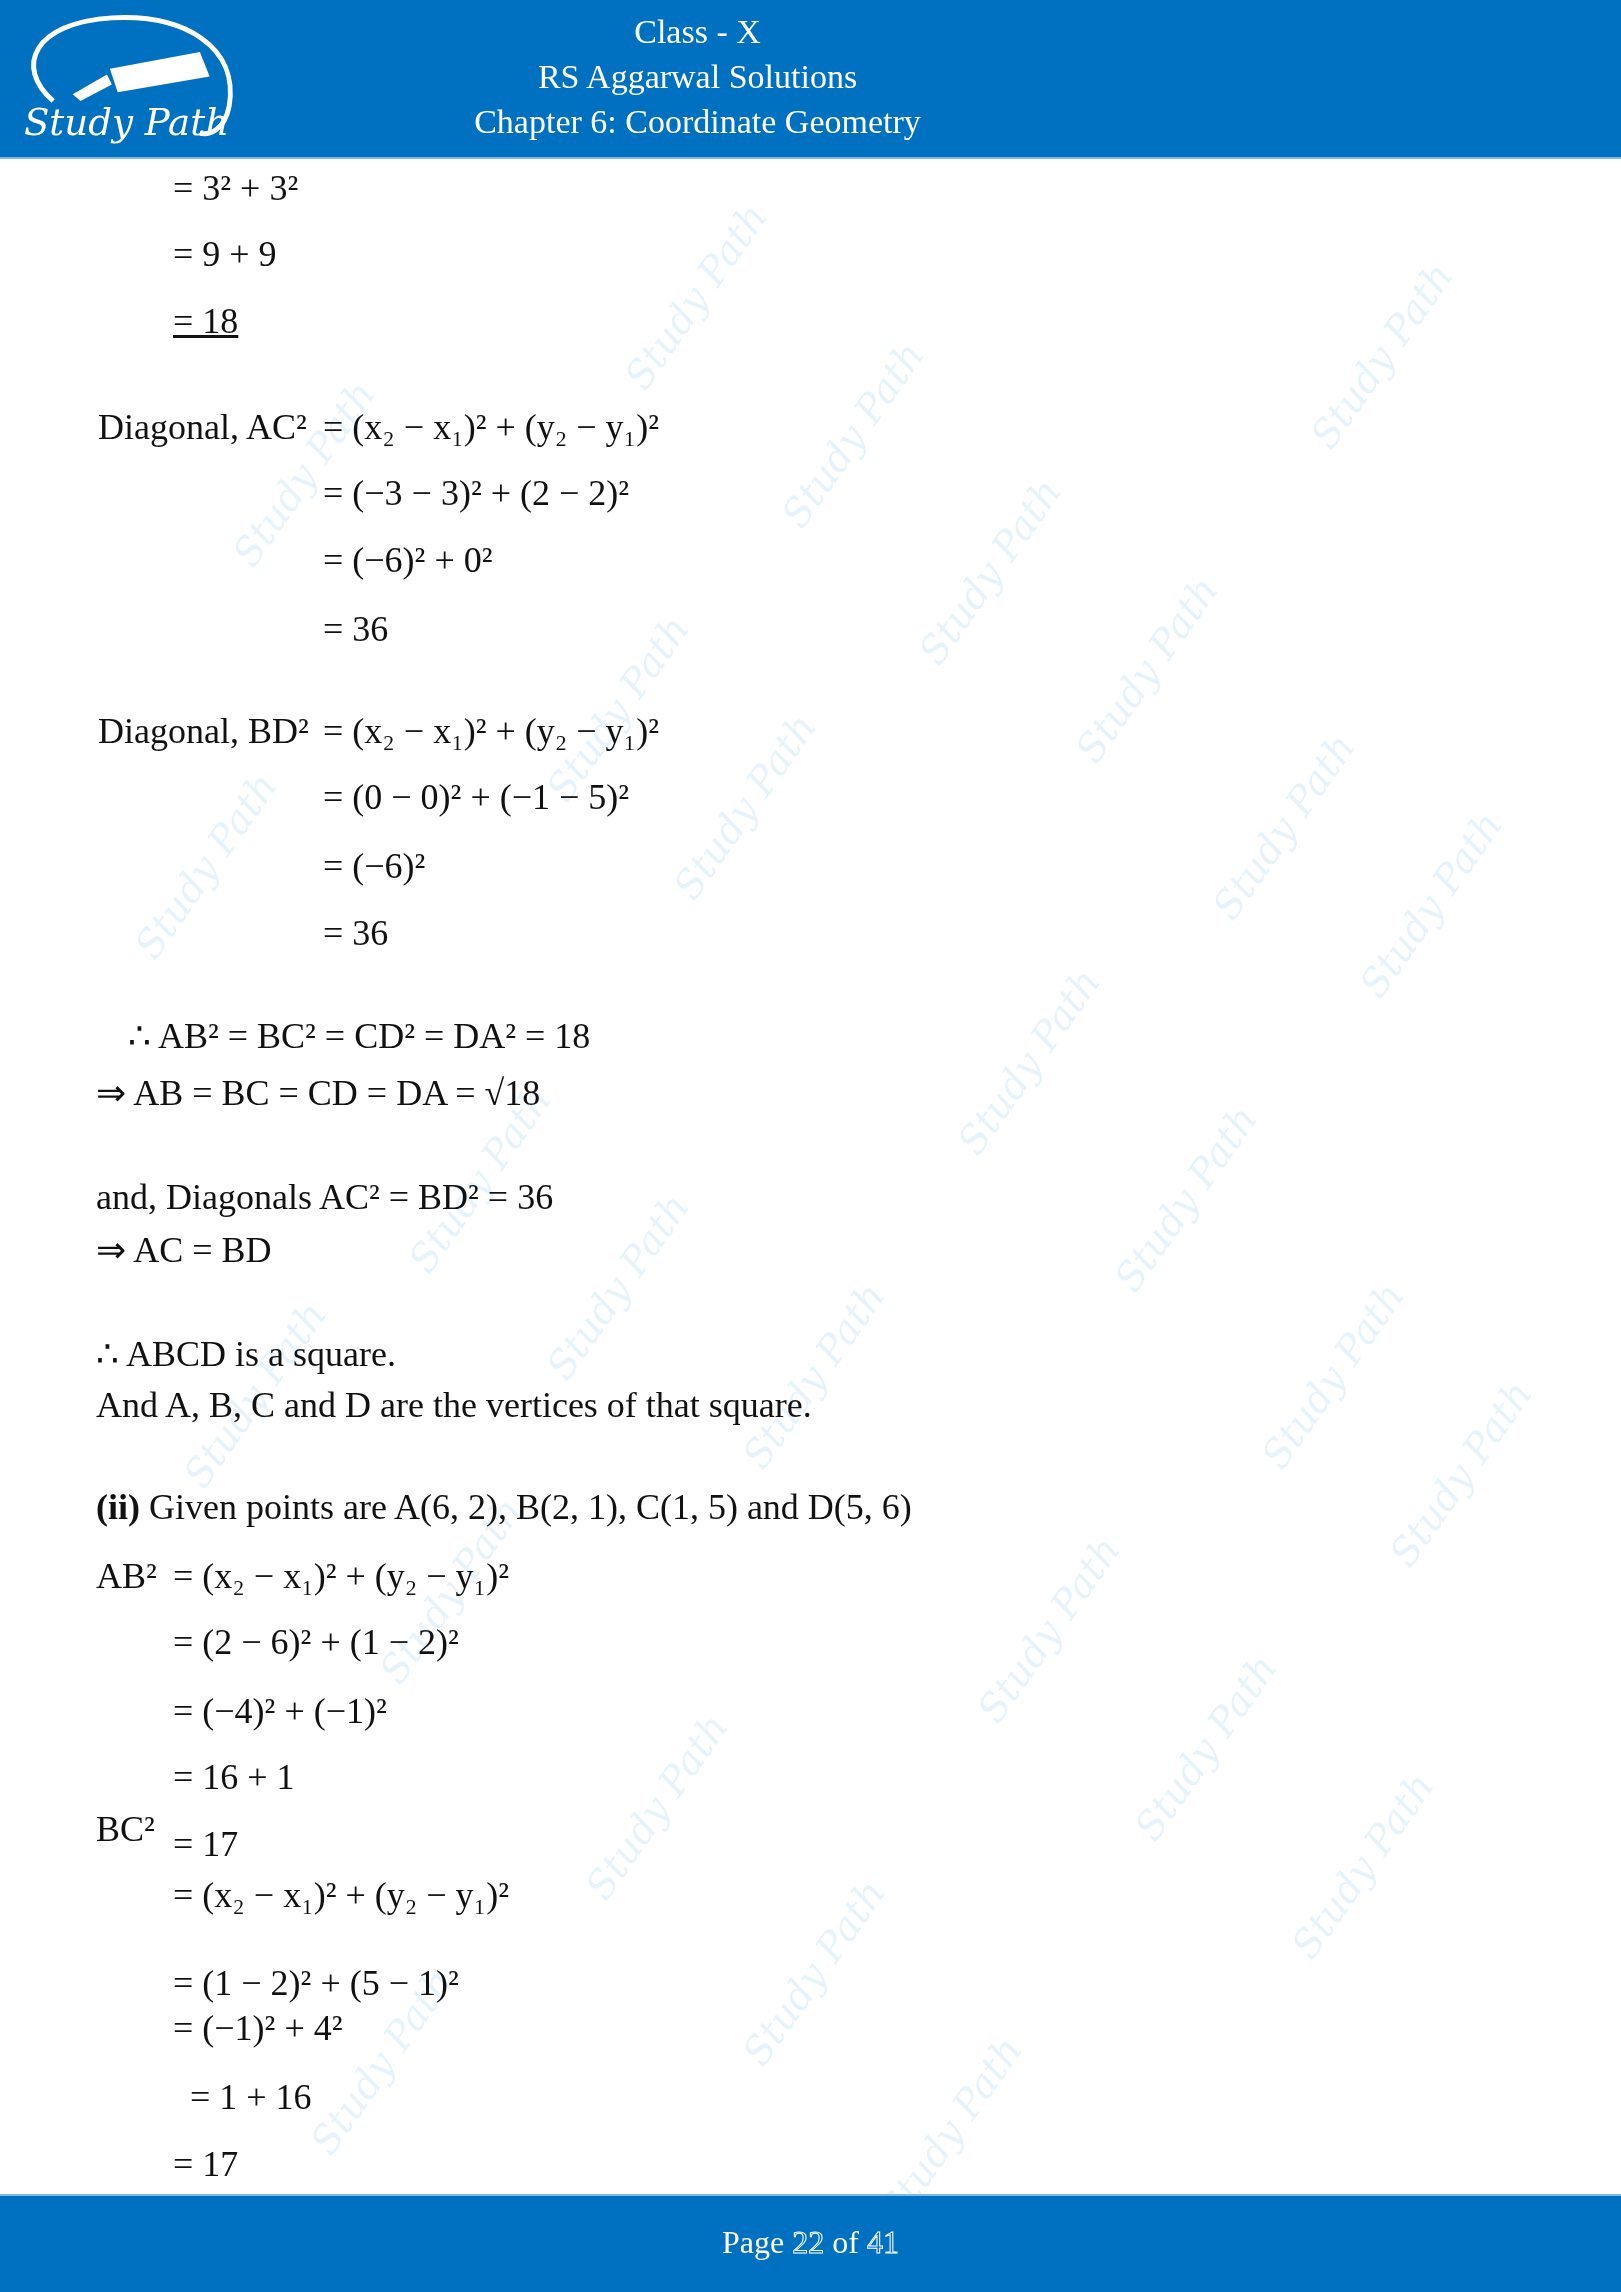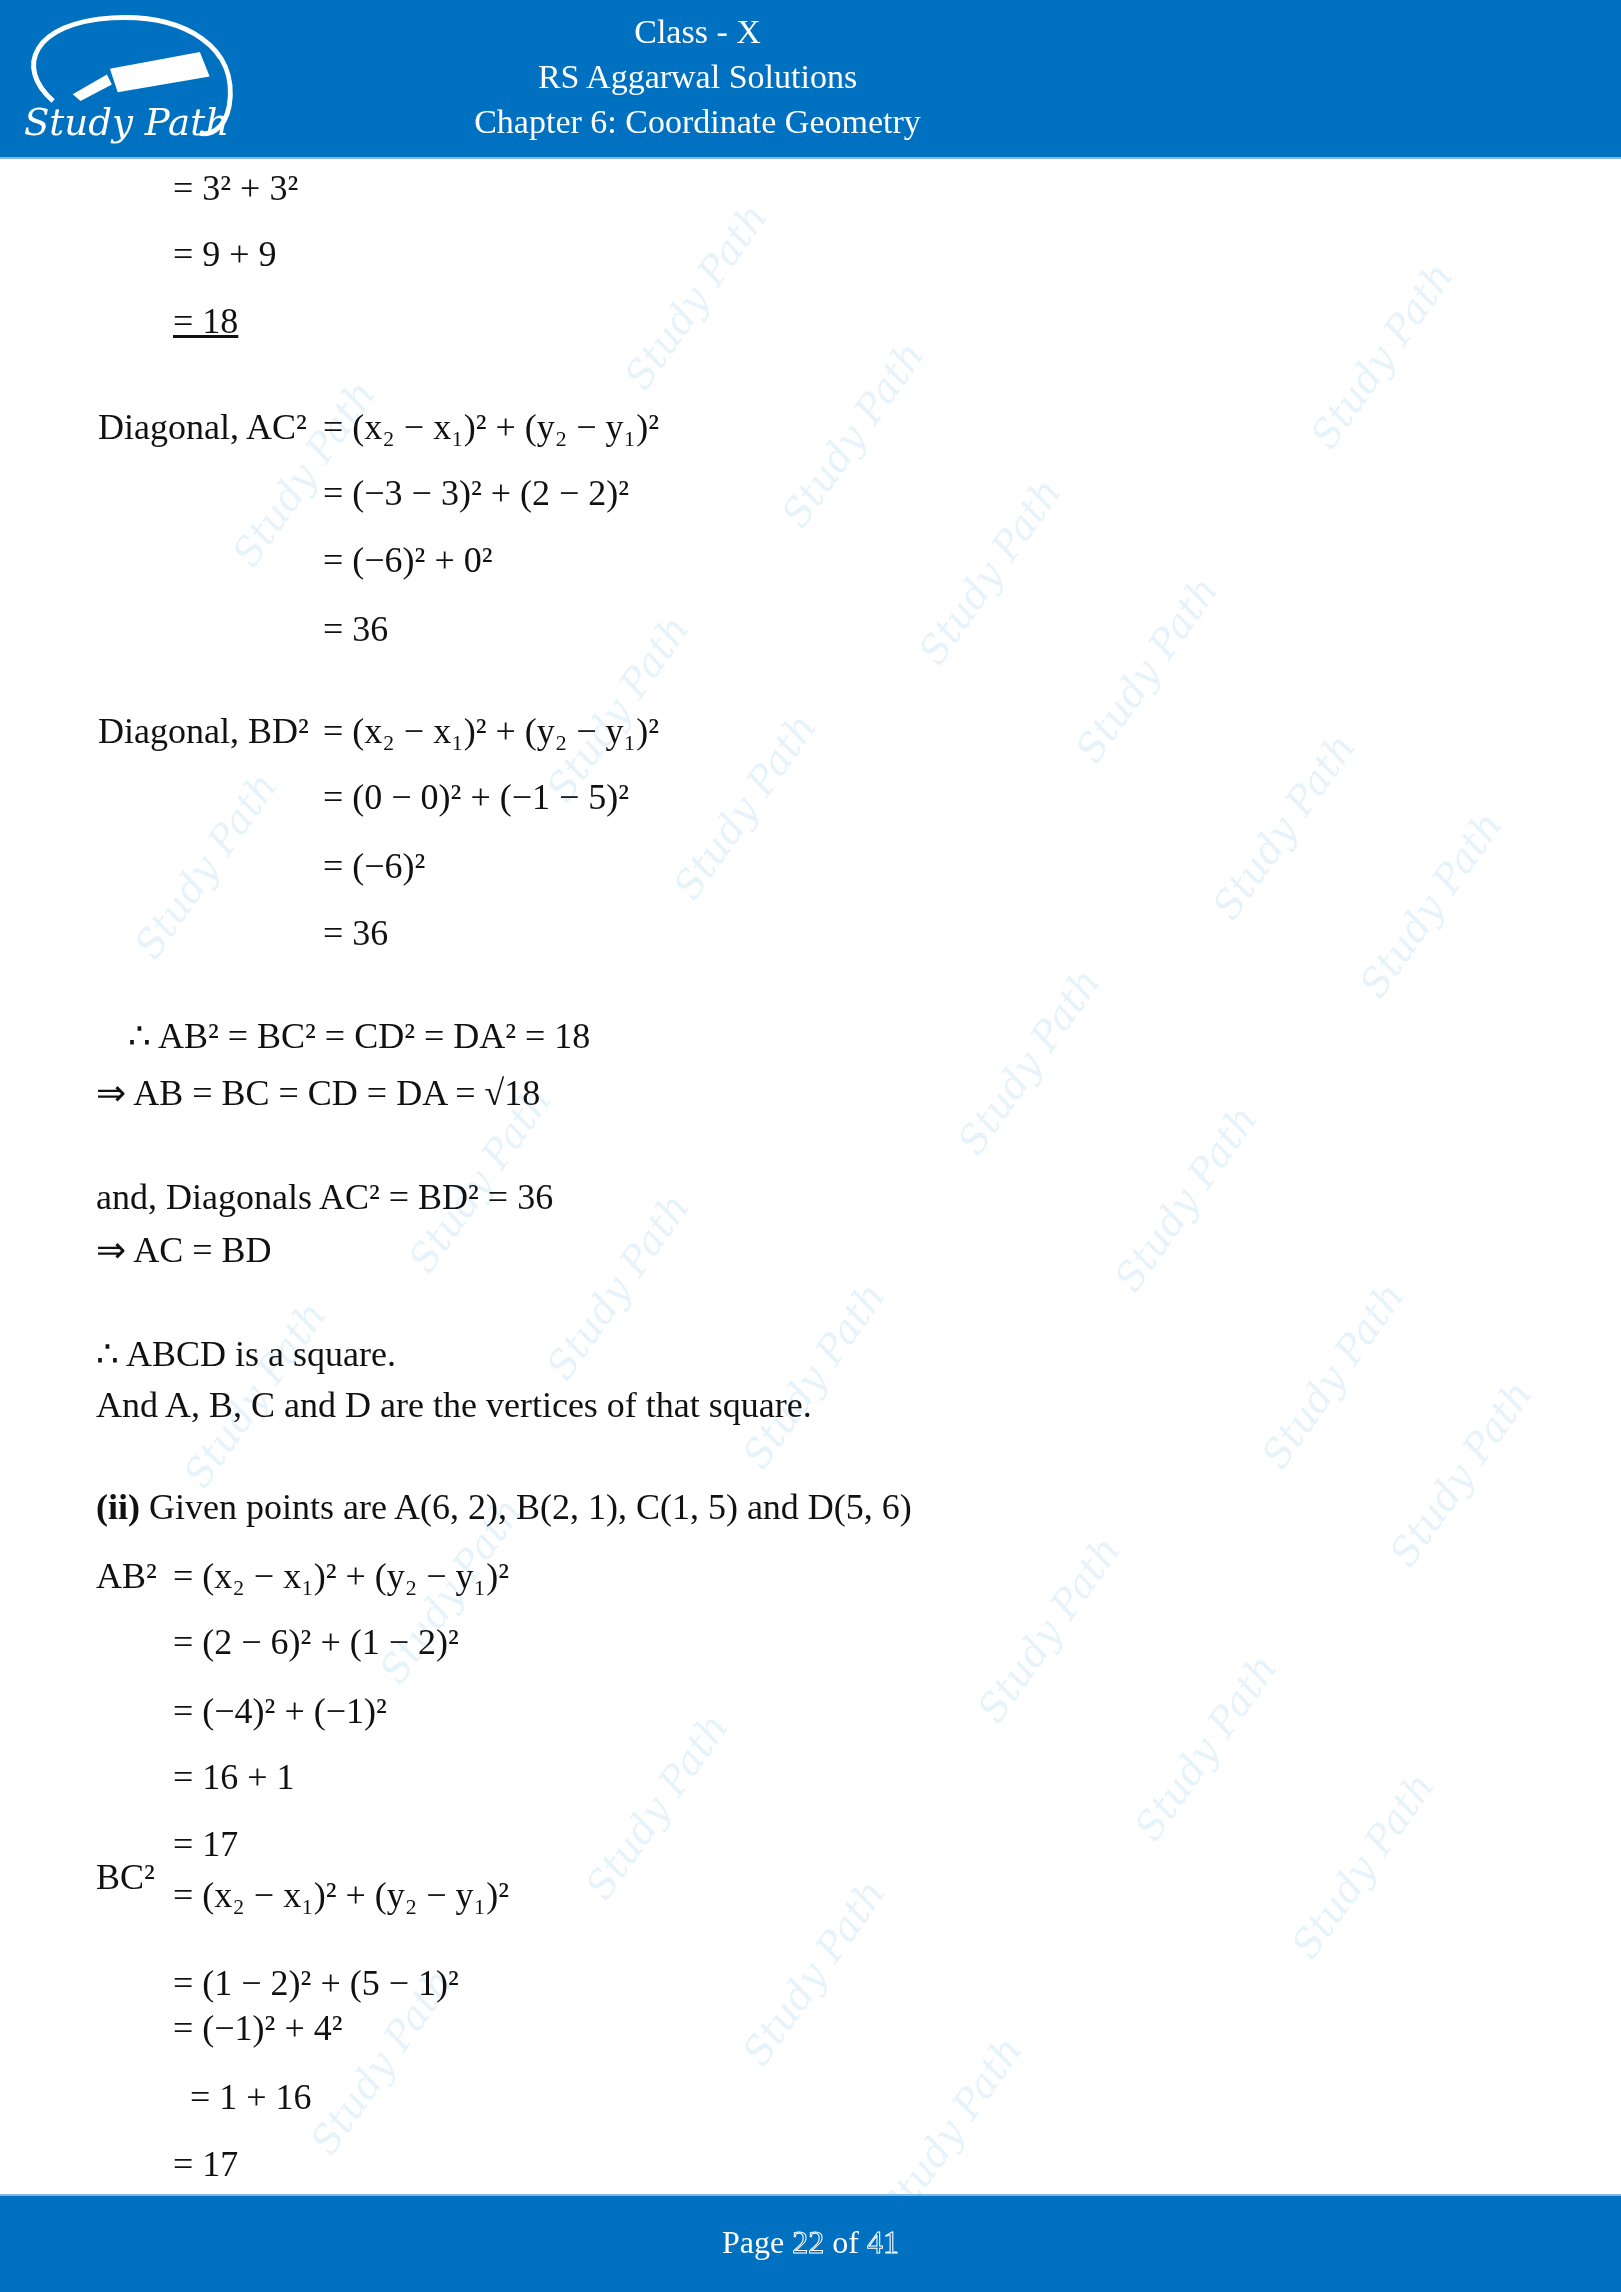--- a/index.html
+++ b/index.html
@@ -117,21 +117,21 @@
     <span>Given points are A(6, 2), B(2, 1), C(1, 5) and D(5, 6)</span>
   </div>
 
   <div class="line" style="left:96px;top:1555px;">AB²</div>
   <div class="line" style="left:173px;top:1555px;">= (x₂ − x₁)² + (y₂ − y₁)²</div>
   <div class="line" style="left:173px;top:1621px;">= (2 − 6)² + (1 − 2)²</div>
   <div class="line" style="left:173px;top:1690px;">= (−4)² + (−1)²</div>
   <div class="line" style="left:173px;top:1756px;">= 16 + 1</div>
   <div class="line" style="left:173px;top:1823px;">= 17</div>
 
-  <div class="line" style="left:96px;top:1856px;">BC²</div>
+  <div class="line" style="left:96px;top:1808px;">BC²</div>
   <div class="line" style="left:173px;top:1874px;">= (x₂ − x₁)² + (y₂ − y₁)²</div>
   <div class="line" style="left:173px;top:1950px;margin-top:12px;">= (1 − 2)² + (5 − 1)²</div>
   <div class="line" style="left:173px;top:2007px;">= (−1)² + 4²</div>
   <div class="line" style="left:190px;top:2076px;">= 1 + 16</div>
   <div class="line" style="left:173px;top:2143px;">= 17</div>
 </div>
 
 <div class="footer">
   <span>
     <span>Page</span>

